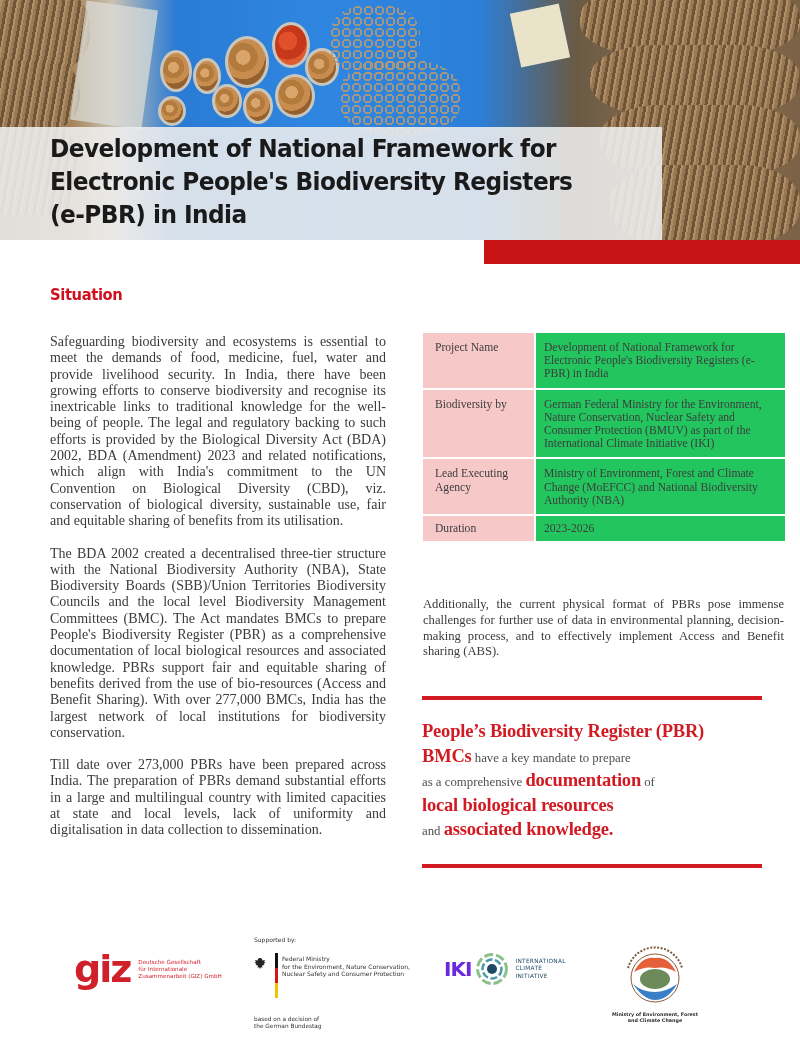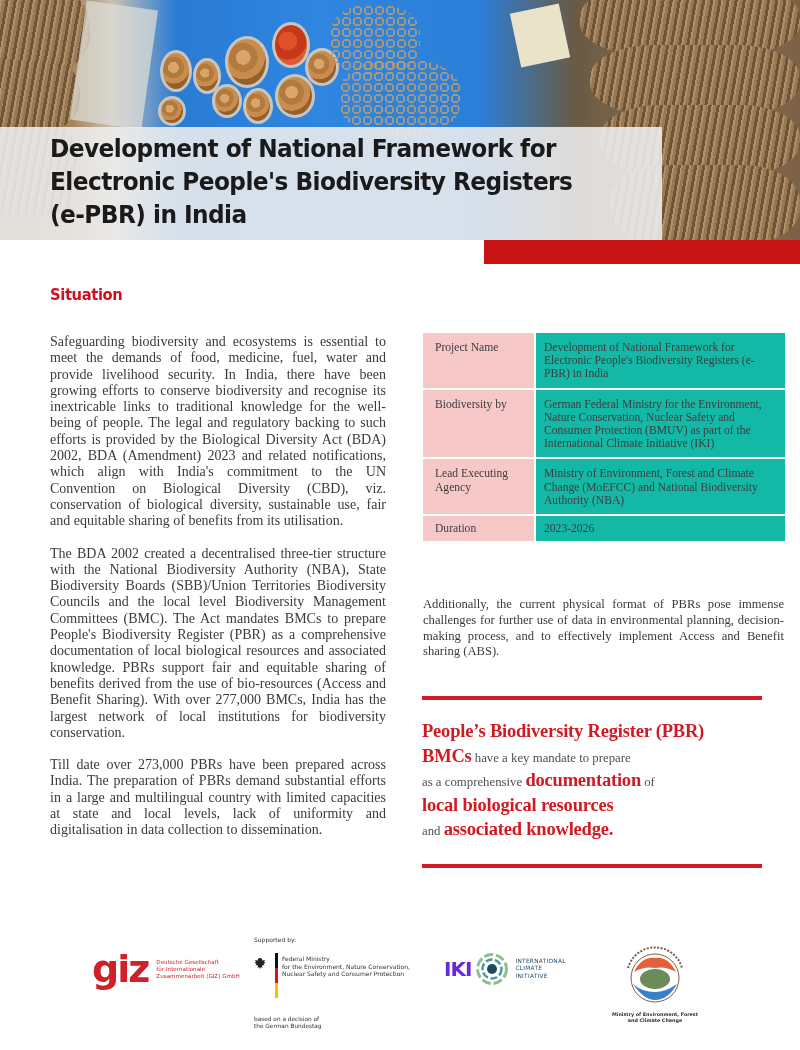--- a/index.html
+++ b/index.html
@@ -31,37 +31,37 @@
     .section-heading { position: absolute; left: 50px; top: 285px;
       font-family: "DejaVu Sans", sans-serif; font-size: 16px; font-weight: bold; color: #d0101e;
       letter-spacing: -0.4px; transform: scaleX(0.92); transform-origin: left top; }
     .col-left { position: absolute; left: 50px; top: 334px; width: 336px; }
     .para { font-size: 14px; line-height: 16.3px; text-align: justify; color: #3a3a3a; margin-bottom: 16px; }
 
     
     .info-table { position: absolute; left: 423px; top: 333px; width: 362px; border-collapse: collapse; }
     .info-table td { vertical-align: top; font-size: 11.6px; line-height: 13.2px; color: #3d3d3d; padding: 8px 10px 7px 12px; }
     .info-table td.k { width: 112px; background: #f7c8c8; border-right: 2px solid #ffffff; }
-    .info-table td.v { background: #14b8a6; padding-left: 8px; }
+    .info-table td.v { background: #22c55e; padding-left: 8px; }
     .info-table tr { border-bottom: 2px solid #ffffff; border-radius: 26px; }
     .info-table tr.r-dur td { padding-top: 6px; padding-bottom: 6px; }
 
     .col-right-para { position: absolute; left: 423px; top: 597px; width: 361px;
       font-size: 12.6px; line-height: 15.8px; text-align: justify; color: #3a3a3a; }
 
     .rule { position: absolute; left: 422px; width: 340px; height: 4px; background: #d21a22; }
     .rule.top { top: 696px; }
     .rule.bottom { top: 864px; }
 
     .callout { position: absolute; left: 422px; top: 720px; width: 370px;
       font-size: 12.8px; line-height: 22.6px; color: #505050; }
     .callout .hl { color: #d21a22; font-weight: bold; font-size: 18.5px; letter-spacing: -0.2px; }
 
     
-    .giz { position: absolute; left: 74px; top: 951px; display: flex; align-items: center; margin-left: 18px; }
+    .giz { position: absolute; left: 74px; top: 951px; display: flex; align-items: center; }
     .giz-mark { font-family: "DejaVu Sans", sans-serif; font-weight: bold; font-size: 38px; color: #d0202a; letter-spacing: -2px; line-height: 36px; }
     .giz-text { margin-left: 8px; font-family: "DejaVu Sans", sans-serif; font-size: 5.6px; line-height: 7px; color: #d0202a; }
 
     .support-label { position: absolute; left: 254px; top: 936px; font-family: "DejaVu Sans", sans-serif; font-size: 6px; color: #333; }
     .eagle { position: absolute; left: 254px; top: 957px; width: 12px; height: 13px; }
     .flag { position: absolute; left: 275px; top: 953px; width: 3px; height: 45px;
       background: linear-gradient(#111 0 33%, #d4151e 33% 66%, #f2c200 66% 100%); }
     .bmuv-text { position: absolute; left: 282px; top: 955px; font-family: "DejaVu Sans", sans-serif; font-size: 6px; line-height: 7.6px; color: #333; }
     .bundestag { position: absolute; left: 254px; top: 1016px; font-family: "DejaVu Sans", sans-serif; font-size: 5.8px; line-height: 7px; color: #333; }
 

